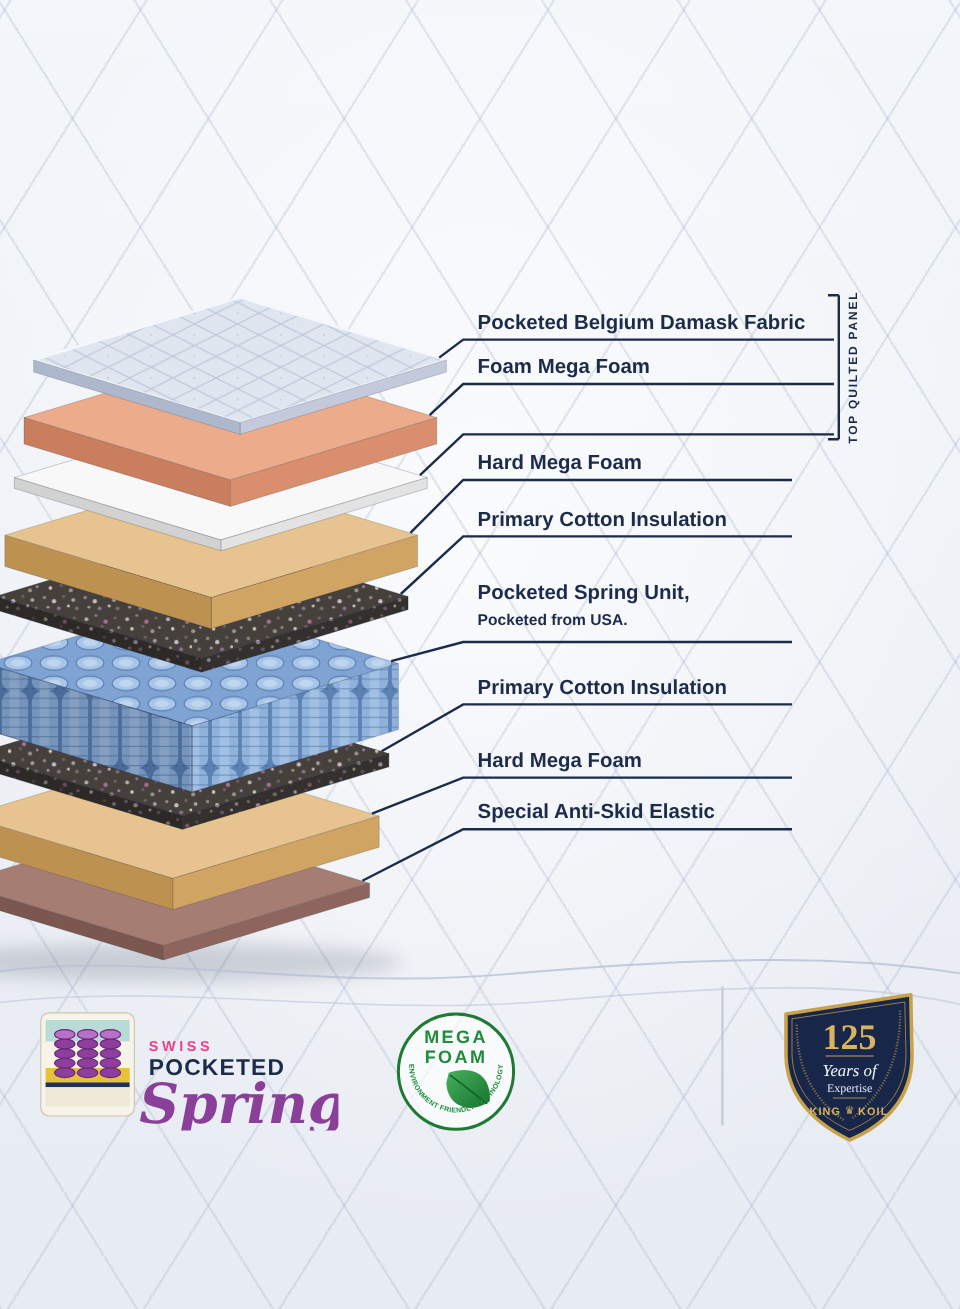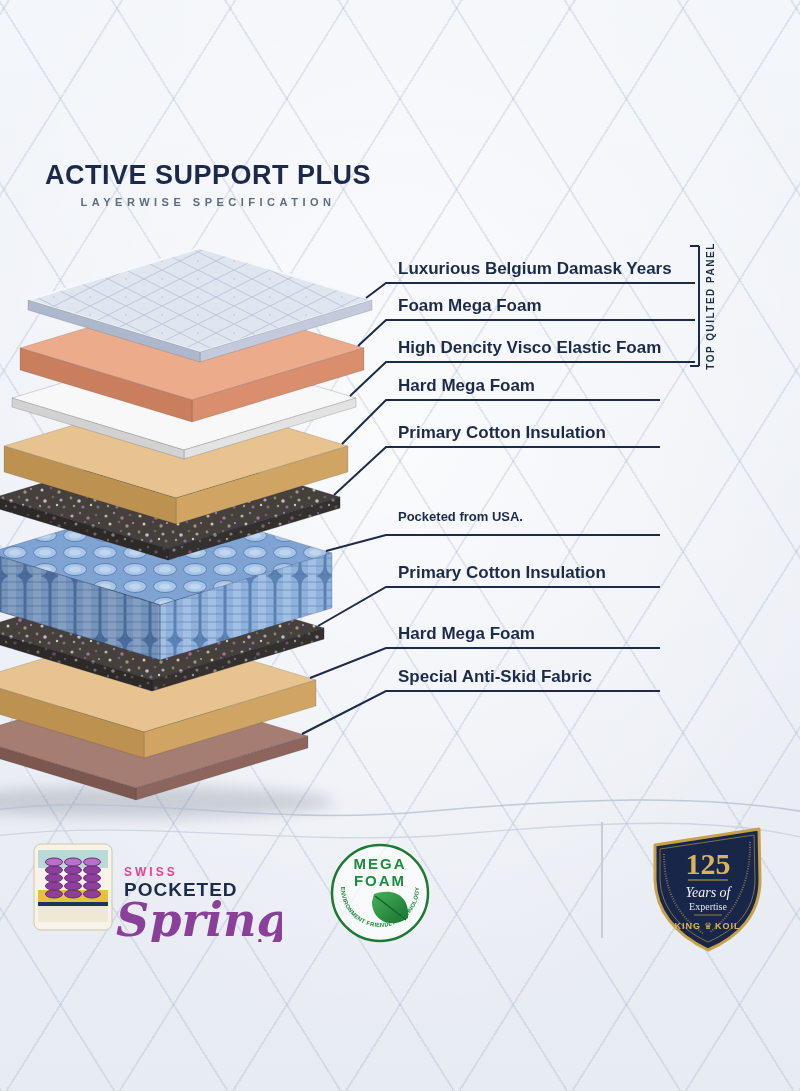--- a/index.html
+++ b/index.html
@@ -146,34 +146,30 @@
       <path d="M699,246 L699,366 M699,246 L690,246 M699,366 L690,366" stroke="#1c2b4a" stroke-width="2" fill="none"></path>
       <text x="714" y="306" transform="rotate(-90 714 306)" text-anchor="middle" font-size="10" font-weight="bold" letter-spacing="1.5" fill="#1c2b4a">TOP QUILTED PANEL</text>
     </g>
 
     <g fill="none">
       <path d="M -5 810 C 120 792 260 826 420 812 S 700 794 805 812" stroke="#b7c0d2" stroke-width="1.6" opacity=".8"></path>
       <path d="M -5 836 C 140 818 300 848 460 834 S 720 818 805 838" stroke="#c3cbdb" stroke-width="1.3" opacity=".7"></path>
     </g>
   </svg>
 
-  <div class="title-block">
-    <div class="title">ACTIVE SUPPORT PLUS</div>
-    <div class="subtitle">LAYERWISE SPECIFICATION</div>
-  </div>
-
-  <div class="layer-label" style="top:259px">Luxurious Belgium Damask Years</div>
+
+  <div class="layer-label" style="top:259px">Pocketed Belgium Damask Fabric</div>
   <div class="layer-label" style="top:296px">Foam Mega Foam</div>
-  <div class="layer-label" style="top:338px">High Dencity Visco Elastic Foam</div>
   <div class="layer-label" style="top:376px">Hard Mega Foam</div>
   <div class="layer-label" style="top:423px">Primary Cotton Insulation</div>
+  <div class="layer-label" style="top:484px">Pocketed Spring Unit,</div>
   <div class="layer-sublabel" style="top:509px">Pocketed from USA.</div>
   <div class="layer-label" style="top:563px">Primary Cotton Insulation</div>
   <div class="layer-label" style="top:624px">Hard Mega Foam</div>
-  <div class="layer-label" style="top:667px">Special Anti-Skid Fabric</div>
+  <div class="layer-label" style="top:667px">Special Anti-Skid Elastic</div>
 
   <svg class="badge-svg" style="left:32px;top:842px" width="250" height="100" viewBox="0 0 250 100">
     <g>
       <rect x="2" y="2" width="78" height="86" rx="7" fill="#f7f3e9" stroke="#cfc6b2"></rect>
       <rect x="6" y="8" width="70" height="18" fill="#b9dbd7"></rect>
       <rect x="6" y="26" width="70" height="22" fill="#f7f3e9"></rect>
       <rect x="6" y="48" width="70" height="12" fill="#e6c23c"></rect>
       <rect x="6" y="60" width="70" height="4" fill="#223158"></rect>
       <rect x="6" y="64" width="70" height="16" fill="#efe8d4"></rect>
       <g stroke="#6a2a78" stroke-width="1">

